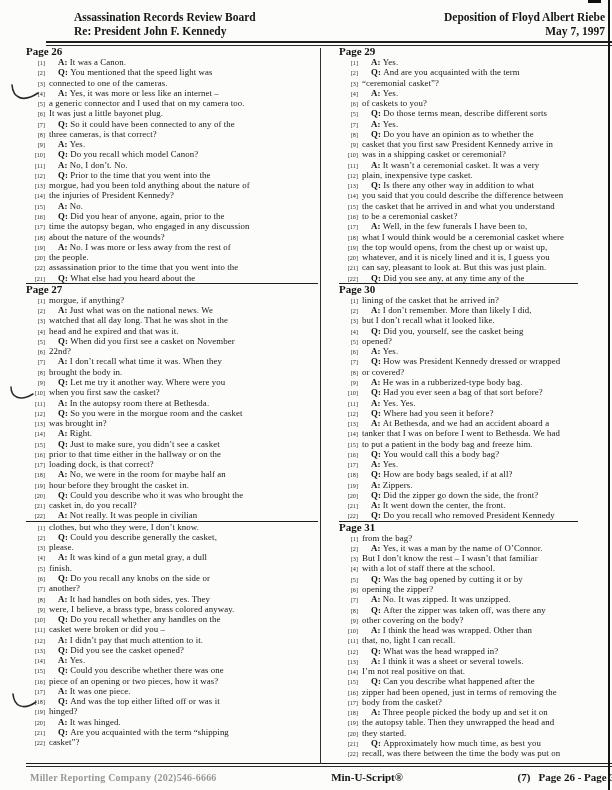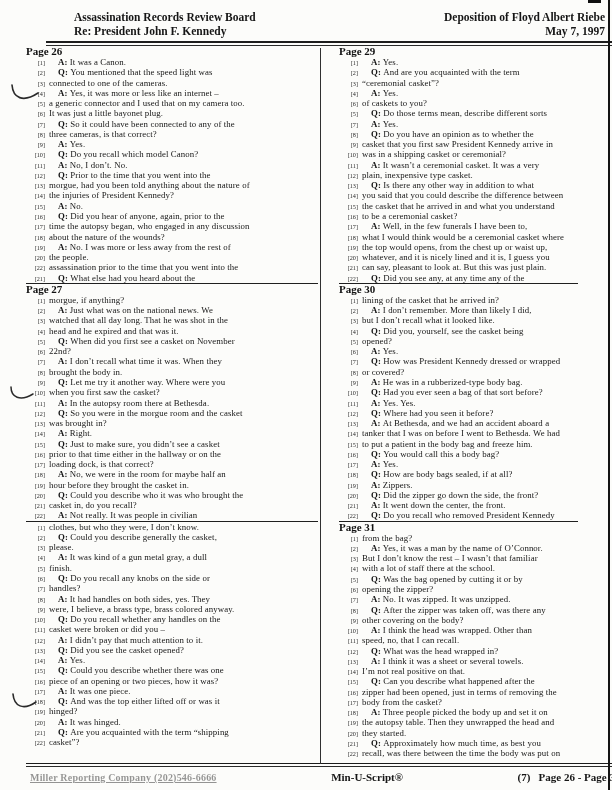--- a/index.html
+++ b/index.html
@@ -26,21 +26,21 @@
     white-space:nowrap;overflow:hidden;}
   .tl .num{width:19px;min-width:19px;text-align:right;padding-right:4px;
     font-size:6.2px;line-height:11px;color:#2b2b2b;}
   .tl .txt{letter-spacing:.1px;}
   .tl.qa .txt{padding-left:9px;}
   .tl .sp{font-weight:bold;}
   .rule-bottom{margin:1px 0 0 26px;height:2px;
     border-top:1.6px solid #1b1b1b;border-bottom:1px solid #2a2a2a;}
   .footer{display:flex;justify-content:space-between;align-items:baseline;
     padding:4px 0 0 30px;font-weight:bold;}
-  .f-left{font-size:10px;opacity:.45;filter:blur(.45px);letter-spacing:.2px;text-decoration:underline;}
+  .f-left{font-size:10px;opacity:.45;filter:blur(.45px);letter-spacing:.2px;}
   .f-center{font-size:11px;}
   .f-right{font-size:11px;white-space:pre;margin-right:-3px;}
   .edge-line{position:absolute;right:2px;top:0;width:2px;height:790px;background:#141414;}
   .corner-tick{position:absolute;top:0;right:11px;width:13px;height:2.5px;background:#101010;}
   .pen{position:absolute;}
 </style>
 </head>
 <body>
 
 <div class="header">
@@ -261,21 +261,21 @@
         <div class="tl">
           <span class="num">[5]</span>
           <span class="txt">finish.</span>
         </div>
         <div class="tl qa">
           <span class="num">[6]</span>
           <span class="txt"><span class="sp">Q: </span>Do you recall any knobs on the side or</span>
         </div>
         <div class="tl">
           <span class="num">[7]</span>
-          <span class="txt">handles?</span>
+          <span class="txt">another?</span>
         </div>
         <div class="tl qa">
           <span class="num">[8]</span>
           <span class="txt"><span class="sp">A: </span>It had handles on both sides, yes. They</span>
         </div>
         <div class="tl">
           <span class="num">[9]</span>
           <span class="txt">were, I believe, a brass type, brass colored anyway.</span>
         </div>
         <div class="tl qa">
@@ -554,21 +554,21 @@
         <div class="tl">
           <span class="num">[9]</span>
           <span class="txt">other covering on the body?</span>
         </div>
         <div class="tl qa">
           <span class="num">[10]</span>
           <span class="txt"><span class="sp">A: </span>I think the head was wrapped. Other than</span>
         </div>
         <div class="tl">
           <span class="num">[11]</span>
-          <span class="txt">speed, no, that I can recall.</span>
+          <span class="txt">that, no, light I can recall.</span>
         </div>
         <div class="tl qa">
           <span class="num">[12]</span>
           <span class="txt"><span class="sp">Q: </span>What was the head wrapped in?</span>
         </div>
         <div class="tl qa">
           <span class="num">[13]</span>
           <span class="txt"><span class="sp">A: </span>I think it was a sheet or several towels.</span>
         </div>
         <div class="tl">

